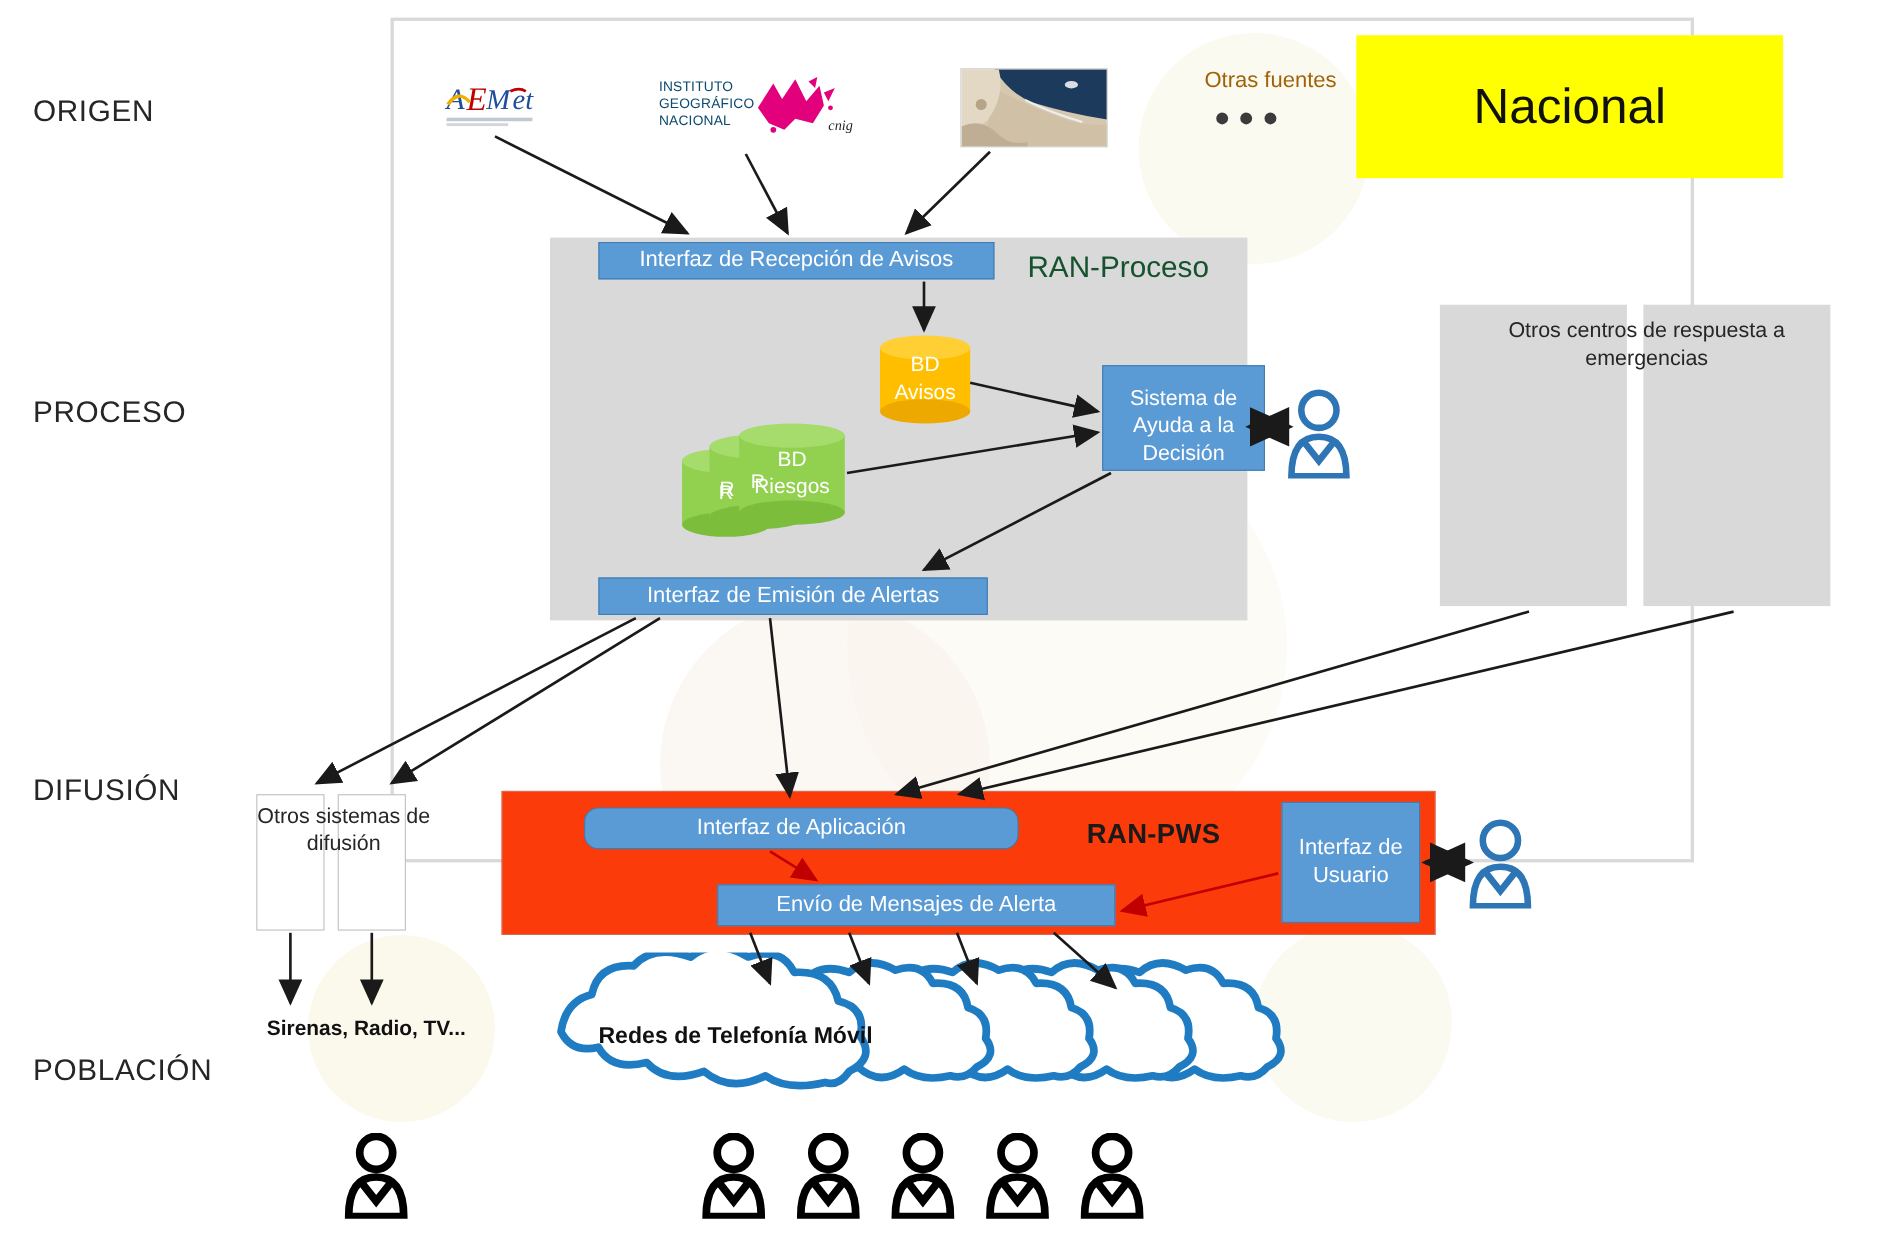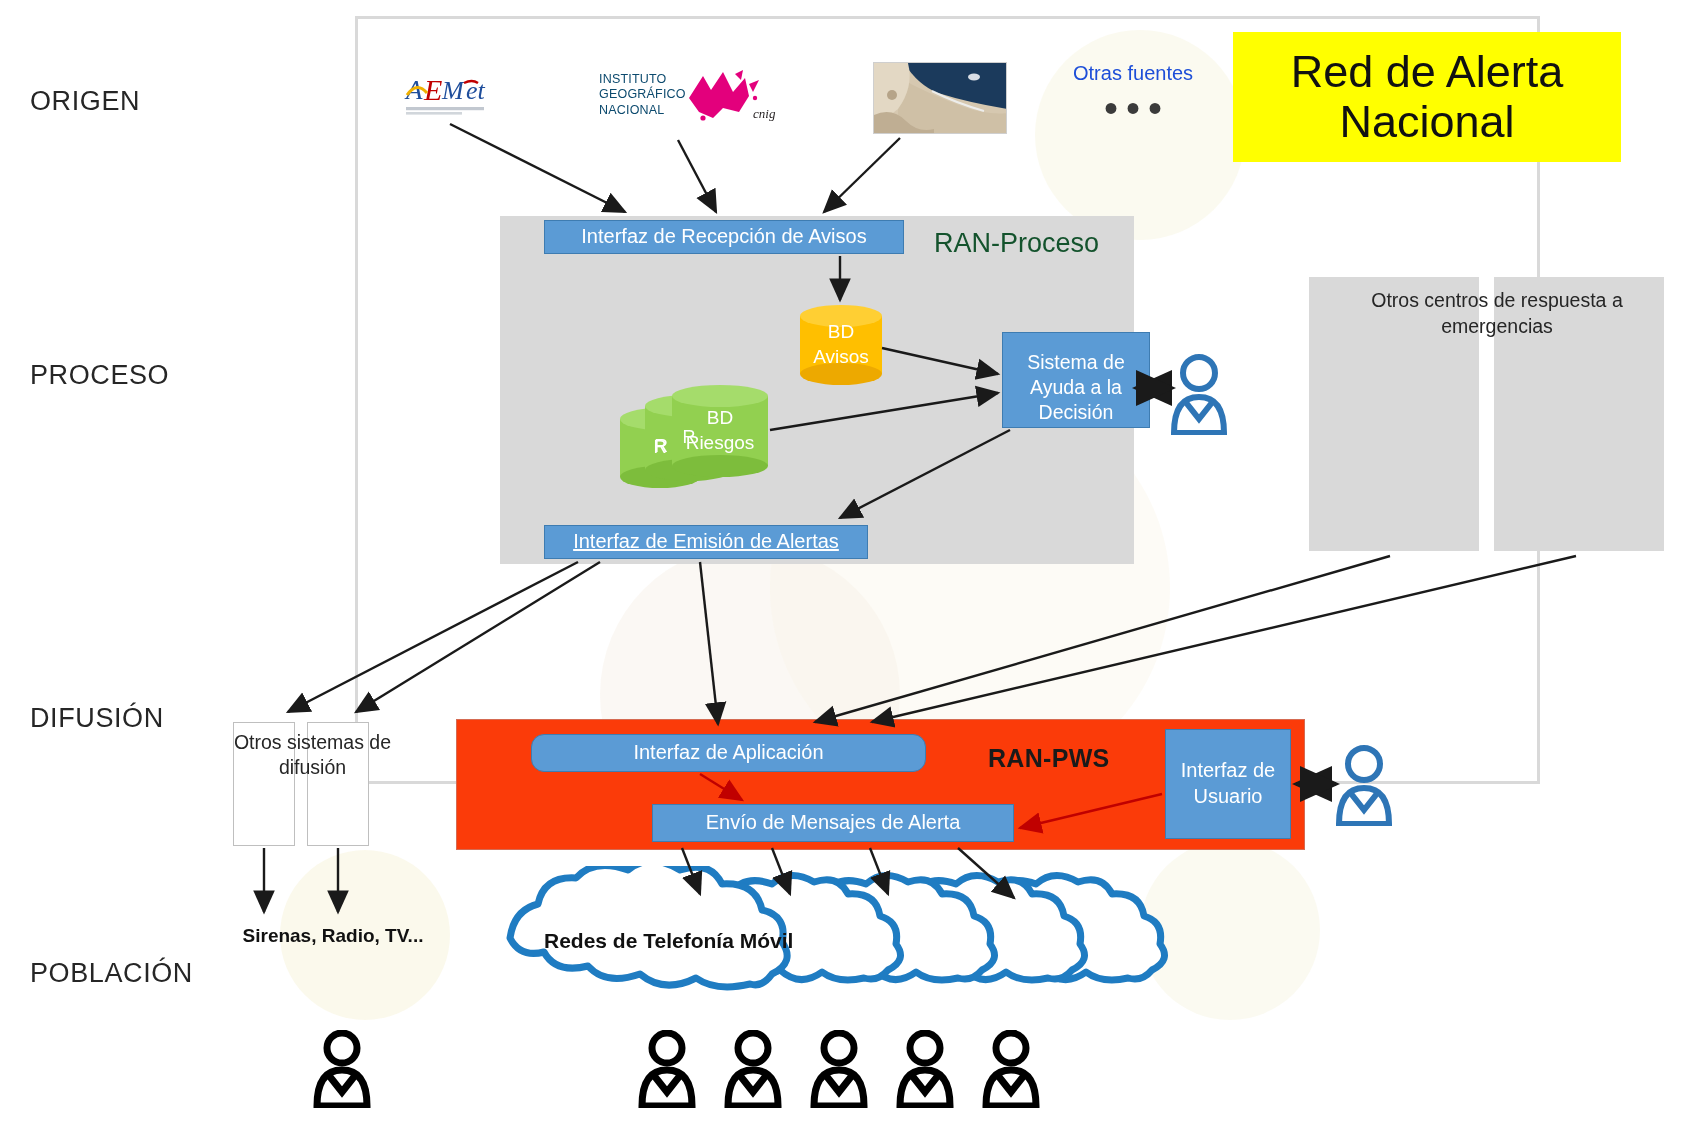--- a/index.html
+++ b/index.html
@@ -35,40 +35,40 @@
   .title-box span { font-size:45px; color:#111; font-family:"Liberation Sans", sans-serif; }
 
   
   .aemet-logo { position:absolute; left:404px; top:69px; width:98px; height:52px; }
   .ign-logo   { position:absolute; left:599px; top:68px; width:192px; height:62px; }
   .ign-text   { position:absolute; left:0; top:4px; font-size:12.5px; line-height:1.22;
                 color:#0c4a6e; font-family:"Liberation Sans", sans-serif; letter-spacing:.2px; }
   .photo-src  { position:absolute; left:873px; top:62px; width:134px; height:72px;
                 border:1px solid #cfcfcf; overflow:hidden; }
   .otras-fuentes { position:absolute; left:1073px; top:62px; width:142px;
-                   text-align:left; font-size:20px; color:#1d4ed8; }
+                   text-align:right; font-size:20px; color:#a16207; }
   .dots { position:absolute; left:1104px; top:96px; font-size:40px; letter-spacing:8px;
           color:#3b3b3b; line-height:.6; }
 
   
   .ran-proceso {
     position:absolute; left:500px; top:216px; width:634px; height:348px;
     background:#d9d9d9;
   }
   .ran-proceso-label {
     position:absolute; left:934px; top:228px; font-size:27px; color:#14532d;
   }
   
   .bluebox {
     position:absolute; background:#5b9bd5; border:1px solid #3e7cb1;
     color:#ffffff; display:flex; align-items:center; justify-content:center;
     text-align:center; font-size:20px; line-height:1.28; padding:2px 6px;
   }
   #box-recepcion { left:544px; top:220px; width:360px; height:34px; }
-  #box-emision   { left:544px; top:525px; width:324px; height:34px;text-decoration:underline; }
+  #box-emision   { left:544px; top:525px; width:354px; height:34px; }
   #box-sad       { left:1002px; top:332px; width:148px; height:96px;
                    flex-direction:column; font-size:19.5px;justify-content:flex-end; }
 
   
   .cyl { position:absolute; }
   .cyl .body { position:absolute; left:0; right:0; top:11px; bottom:11px; }
   .cyl .top  { position:absolute; left:0; right:0; top:0; height:22px; border-radius:50%; }
   .cyl .bot  { position:absolute; left:0; right:0; bottom:0; height:22px; border-radius:50%; }
   .cyl .lbl  { position:absolute; left:0; right:0; top:50%; transform:translateY(-50%);
                text-align:center; color:#fff; font-size:19px; line-height:1.3; z-index:5; }
@@ -144,21 +144,20 @@
   <div class="blob" style="left:1140px; top:840px; width:180px; height:180px; background:#f8f5e3; opacity:.5;"></div>
 
   <div class="outer-frame"></div>
 
   <div class="stage-label" style="left:30px; top:86px;">ORIGEN</div>
   <div class="stage-label" style="left:30px; top:360px;">PROCESO</div>
   <div class="stage-label" style="left:30px; top:703px;">DIFUSIÓN</div>
   <div class="stage-label" style="left:30px; top:958px;">POBLACIÓN</div>
 
   <div class="title-box">
-    <span>Red de Alerta</span>
     <span>Nacional</span>
   </div>
 
   <div class="aemet-logo">
     <svg viewBox="0 0 98 52" width="98" height="52">
       <text x="2" y="30" font-family="Liberation Serif, serif" font-size="27" fill="#1f4e9c" font-style="italic">A</text>
       <text x="20" y="31" font-family="Liberation Serif, serif" font-size="30" fill="#c00000" font-style="italic">E</text>
       <text x="38" y="30" font-family="Liberation Serif, serif" font-size="26" fill="#1f4e9c" font-style="italic">M</text>
       <text x="62" y="30" font-family="Liberation Serif, serif" font-size="26" fill="#1f4e9c" font-style="italic">et</text>
       <path d="M3 26 q10 -14 20 -2" stroke="#f0b000" stroke-width="3" fill="none"></path>

